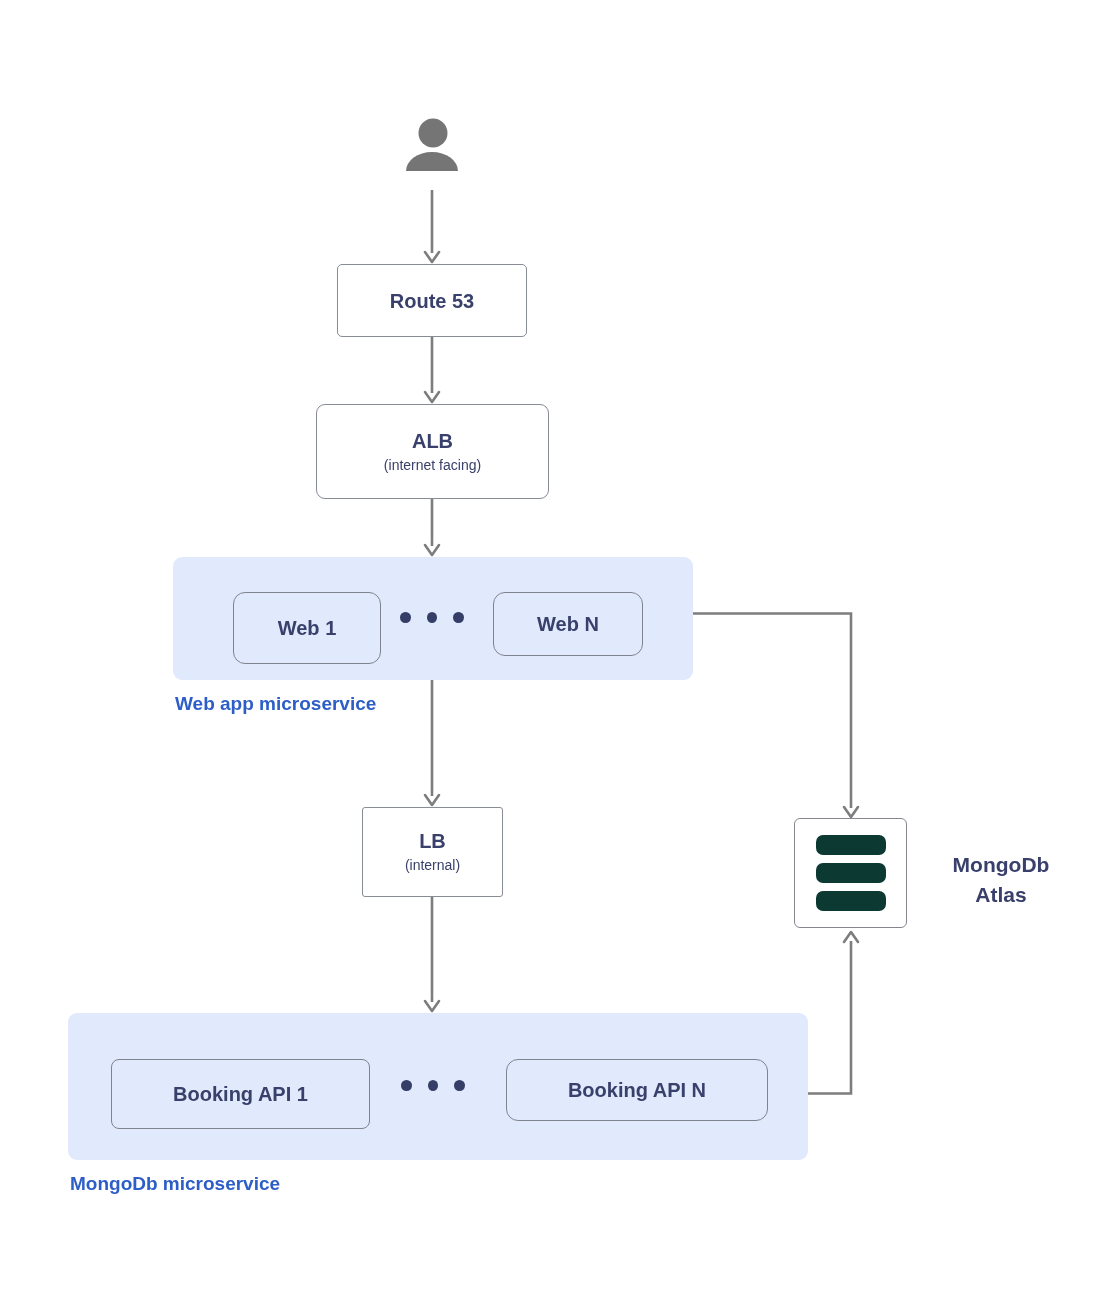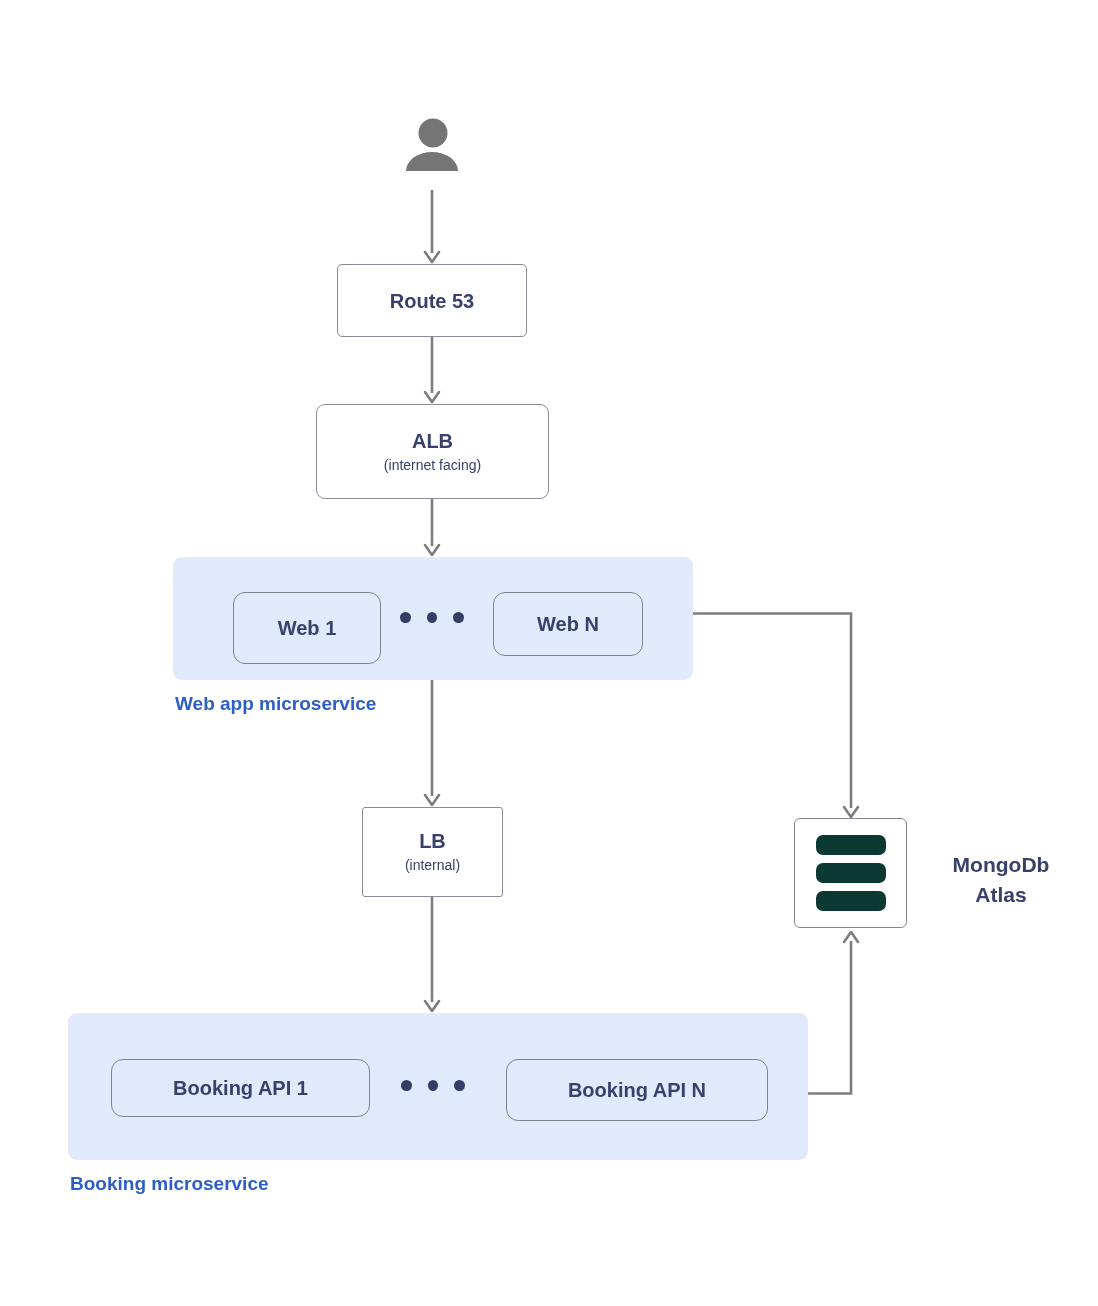--- a/index.html
+++ b/index.html
@@ -122,32 +122,32 @@
     <span>Web N</span>
   </div>
   <div class="group-label" style="left:175px;top:693px;">Web app microservice</div>
 
   <div class="node" style="left:362px;top:807px;width:141px;height:90px;border-radius:3px;">
     <div class="t1">LB</div>
     <div class="t2">(internal)</div>
   </div>
 
   <div class="group" style="left:68px;top:1013px;width:740px;height:147px;"></div>
-  <div class="innerbox" style="left:111px;top:1059px;width:259px;height:58px;">
+  <div class="innerbox" style="left:111px;top:1059px;width:259px;height:70px;border-radius:8px;">
     <span>Booking API 1</span>
   </div>
   <div class="dots" style="left:401px;top:1080px;width:64px;">
     <span class="dot"></span>
     <span class="dot"></span>
     <span class="dot"></span>
   </div>
   <div class="innerbox" style="left:506px;top:1059px;width:262px;height:62px;">
     <span>Booking API N</span>
   </div>
-  <div class="group-label" style="left:70px;top:1173px;">Booking microservice</div>
+  <div class="group-label" style="left:70px;top:1173px;">MongoDb microservice</div>
 
   <div class="mongo-bars">
     <span class="bar"></span>
     <span class="bar"></span>
     <span class="bar"></span>
   </div>
   <div class="mongo-label">
     <div>MongoDb</div>
     <div>Atlas</div>
   </div>

